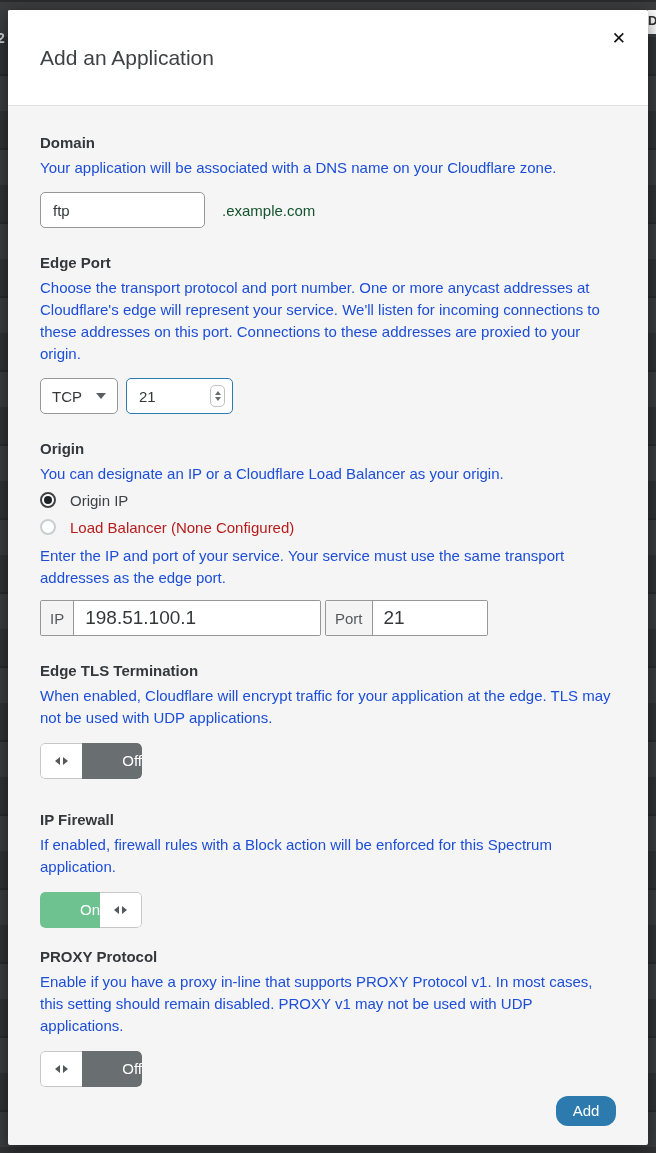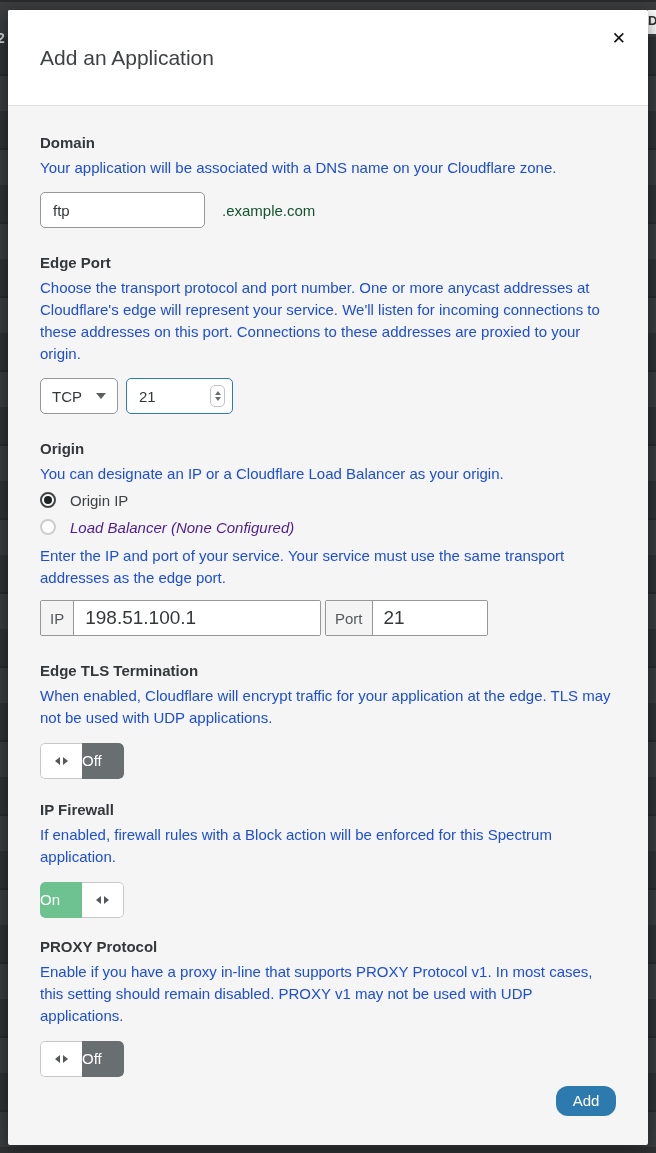--- a/index.html
+++ b/index.html
@@ -35,21 +35,21 @@
     position:absolute;left:32px;top:36px;font-size:21px;font-weight:400;color:#3f4244;
   }
   .close-btn{
     position:absolute;top:20px;right:22px;font-size:17px;font-weight:bold;color:#121212;
     cursor:pointer;line-height:1;
   }
   .modal-body{padding:28px 32px 0 32px;color:#4c4f52;}
   .section-label{font-size:15px;font-weight:bold;color:#35383b;line-height:18px;margin:0;}
   .desc{font-size:15px;line-height:22px;color:#1d4ed8;margin:5px 0 0 0;}
   .mt-sec{margin-top:26px;}
-  .mt-sec-sm{margin-top:22px;}
+  .mt-sec-sm{margin-top:32px;}
   .mt-sec-md{margin-top:20px;}
 
   
   .text-input{
     height:36px;border:1px solid #979797;border-radius:5px;background:#fff;
     font-family:inherit;font-size:15px;color:#35383b;padding:8px 12px;box-sizing:border-box;
     outline:none;
   }
   .domain-row{margin-top:13px;display:flex;align-items:center;}
   .domain-input{width:165px;}
@@ -75,21 +75,21 @@
 
   
   .radio-row{display:flex;align-items:center;height:24px;margin-top:3px;cursor:pointer;}
   .radio{
     width:12px;height:12px;border-radius:50%;border:2px solid #404346;background:#fff;
     position:relative;flex:0 0 auto;
   }
   .radio.checked::after{content:"";position:absolute;left:2px;top:2px;width:8px;height:8px;border-radius:50%;background:#202224;}
   .radio.disabled{border-color:#cbcdce;}
   .radio-label{margin-left:14px;font-size:15px;color:#3f4244;}
-  .radio-label.disabled{color:#4c1d95;font-style:italic;}
+  .radio-label.disabled{color:#b91c1c;}
 
   
   .groups-row{margin-top:11px;display:flex;align-items:center;}
   .igroup{
     display:flex;align-items:stretch;height:36px;border:1px solid #979797;border-radius:2px;
     background:#fff;box-sizing:border-box;overflow:hidden;
   }
   .igroup .prefix{
     display:flex;align-items:center;padding:0 9px;background:#f4f4f5;
     border-right:1px solid #979797;font-size:15px;color:#55585a;
@@ -105,21 +105,21 @@
   .toggle{display:inline-flex;height:36px;border-radius:5px;margin-top:14px;overflow:hidden;cursor:pointer;box-sizing:border-box;}
   .t-handle{
     width:42px;background:#fff;border:1px solid #c7c7c8;box-sizing:border-box;
     display:flex;align-items:center;justify-content:center;gap:3px;
   }
   .toggle.off .t-handle{border-radius:5px 0 0 5px;border-right:none;}
   .toggle.on  .t-handle{border-radius:0 5px 5px 0;border-left:none;}
   .arr-l{width:0;height:0;border-top:4px solid transparent;border-bottom:4px solid transparent;border-right:5px solid #55585a;}
   .arr-r{width:0;height:0;border-top:4px solid transparent;border-bottom:4px solid transparent;border-left:5px solid #55585a;}
   .t-label{
-    width:42px;text-align:left;line-height:36px;font-size:15px;color:#fff;
+    width:60px;text-align:right;line-height:36px;font-size:15px;color:#fff;
   }
   .t-label.gray{background:#696e70;border-radius:0 5px 5px 0;}
   .t-label.green{background:#6ec28f;border-radius:5px 0 0 5px;}
 
   
   .footer-row{margin-top:9px;text-align:right;}
   .add-btn{
     display:inline-block;min-width:60px;height:30px;line-height:30px;border:none;border-radius:12px;
     background:#2d7bae;color:#fff;font-family:inherit;font-size:15px;text-align:center;cursor:pointer;
     padding:0 14px;box-sizing:border-box;

